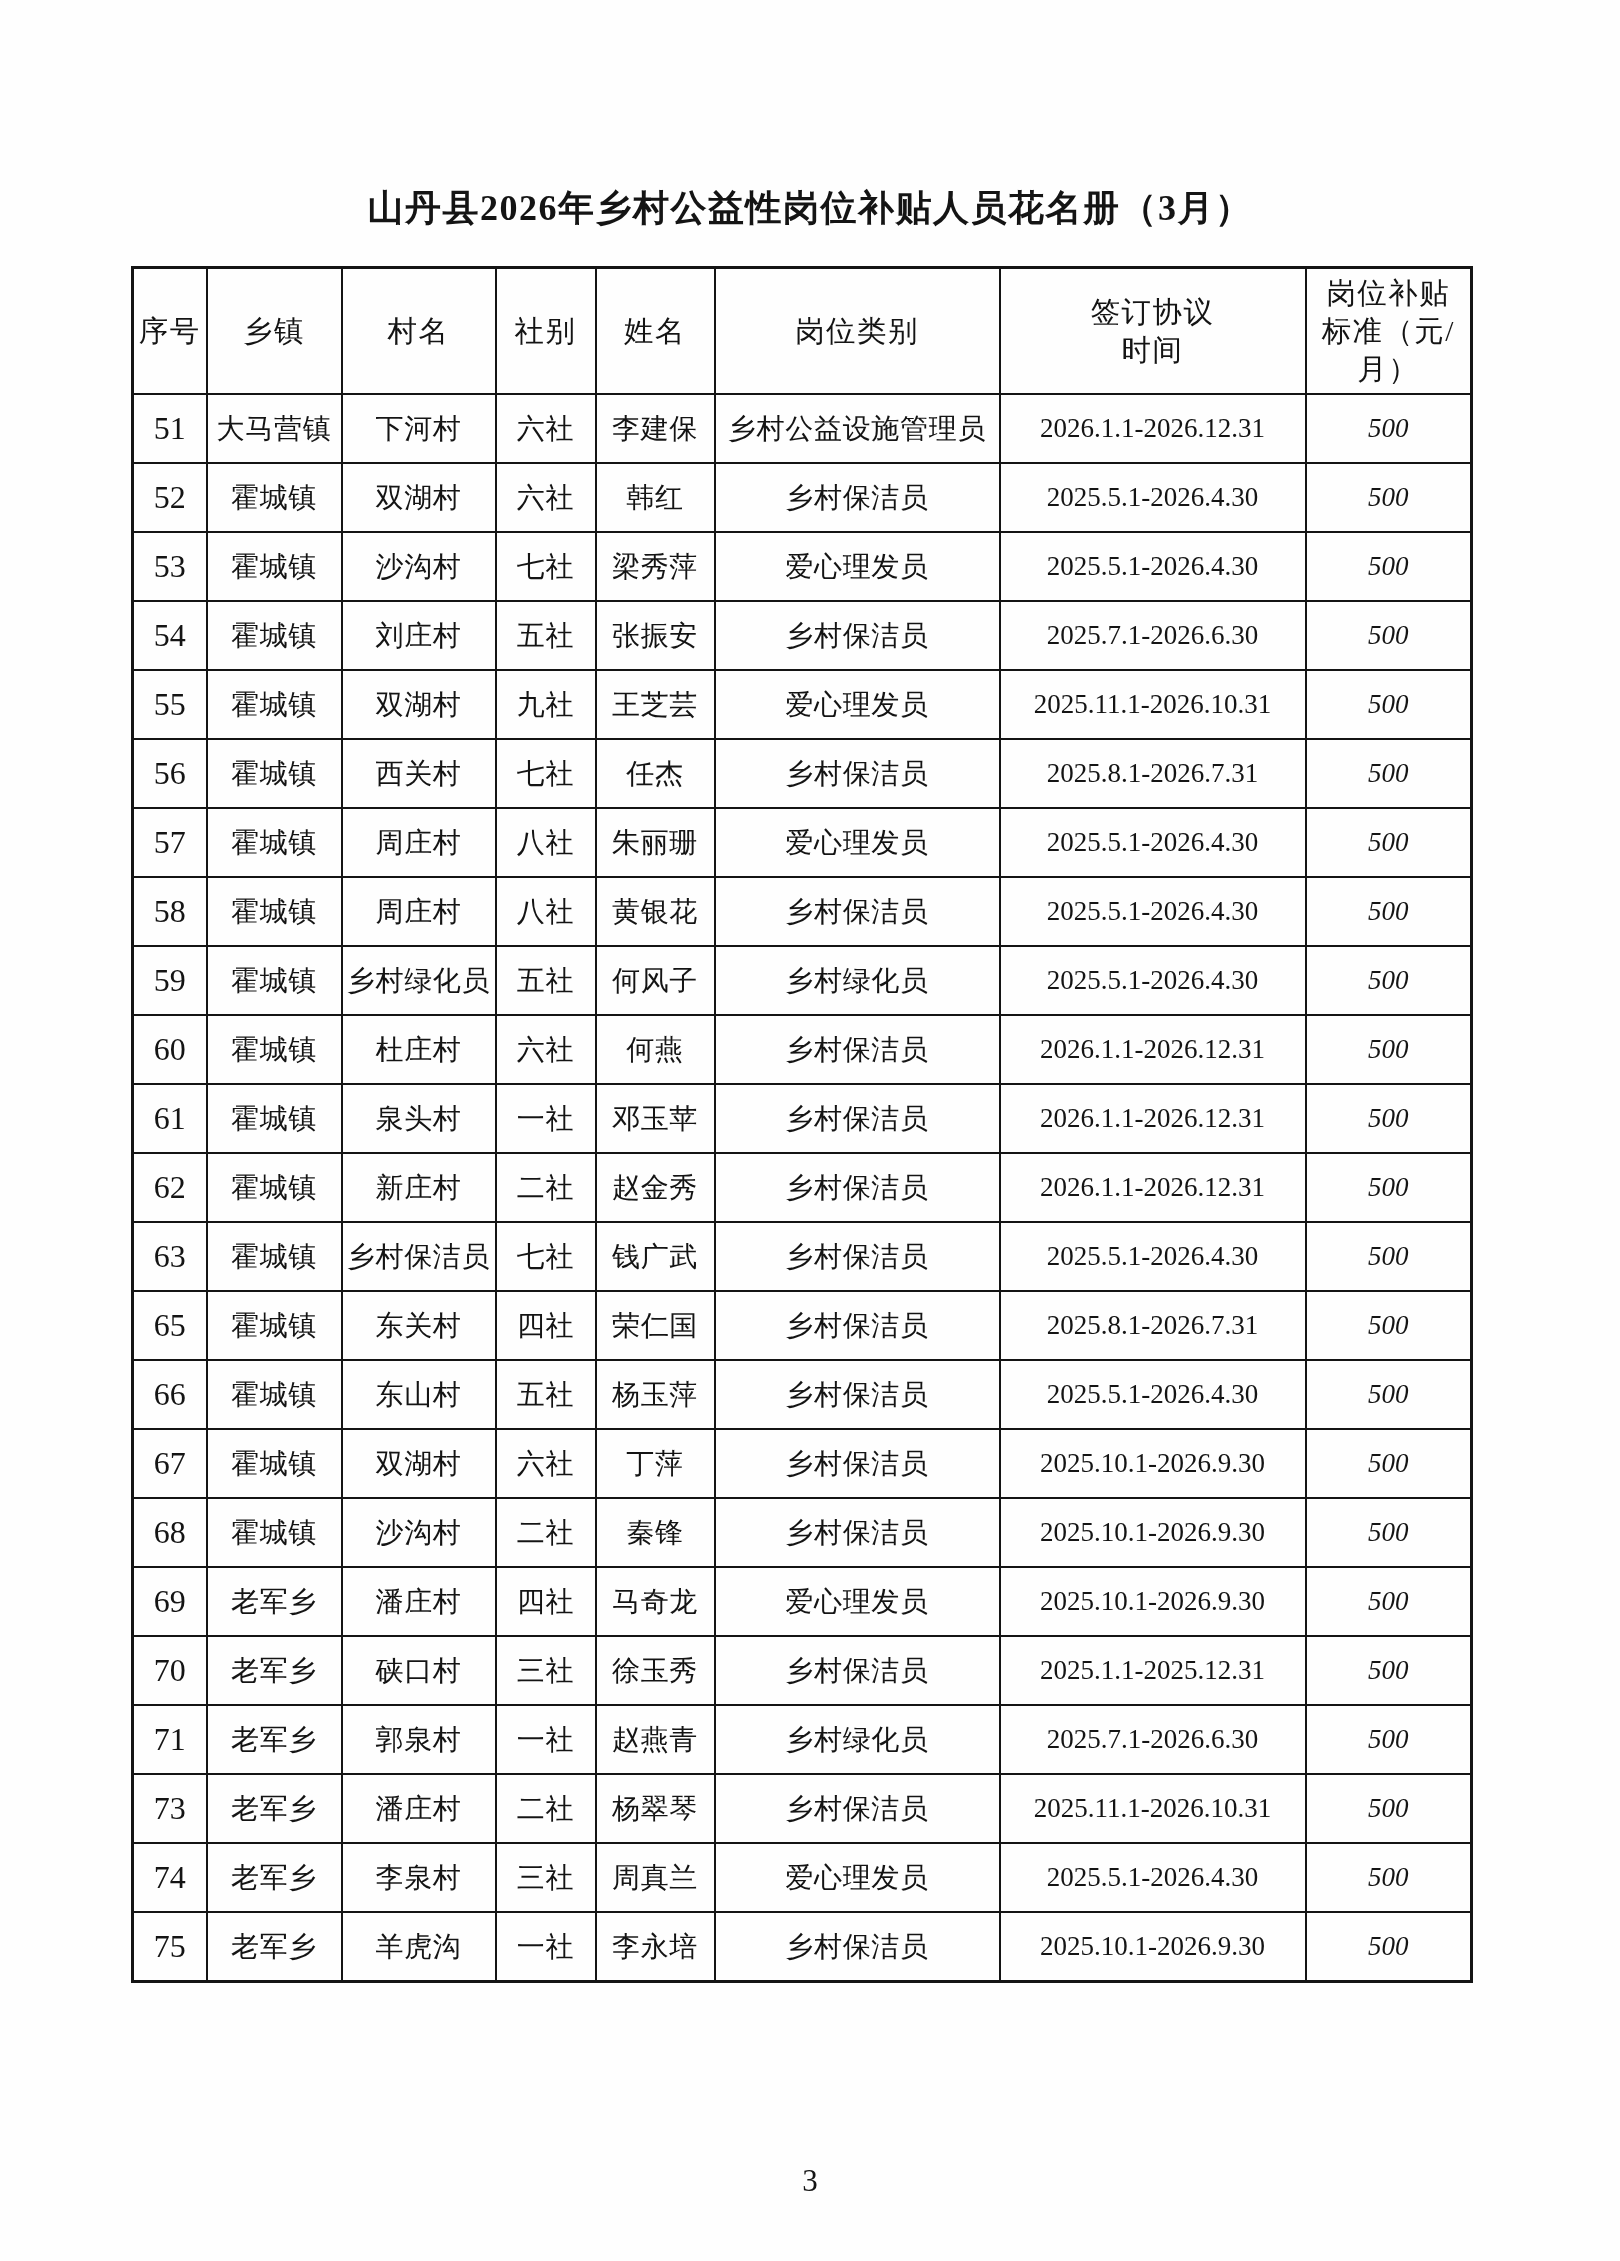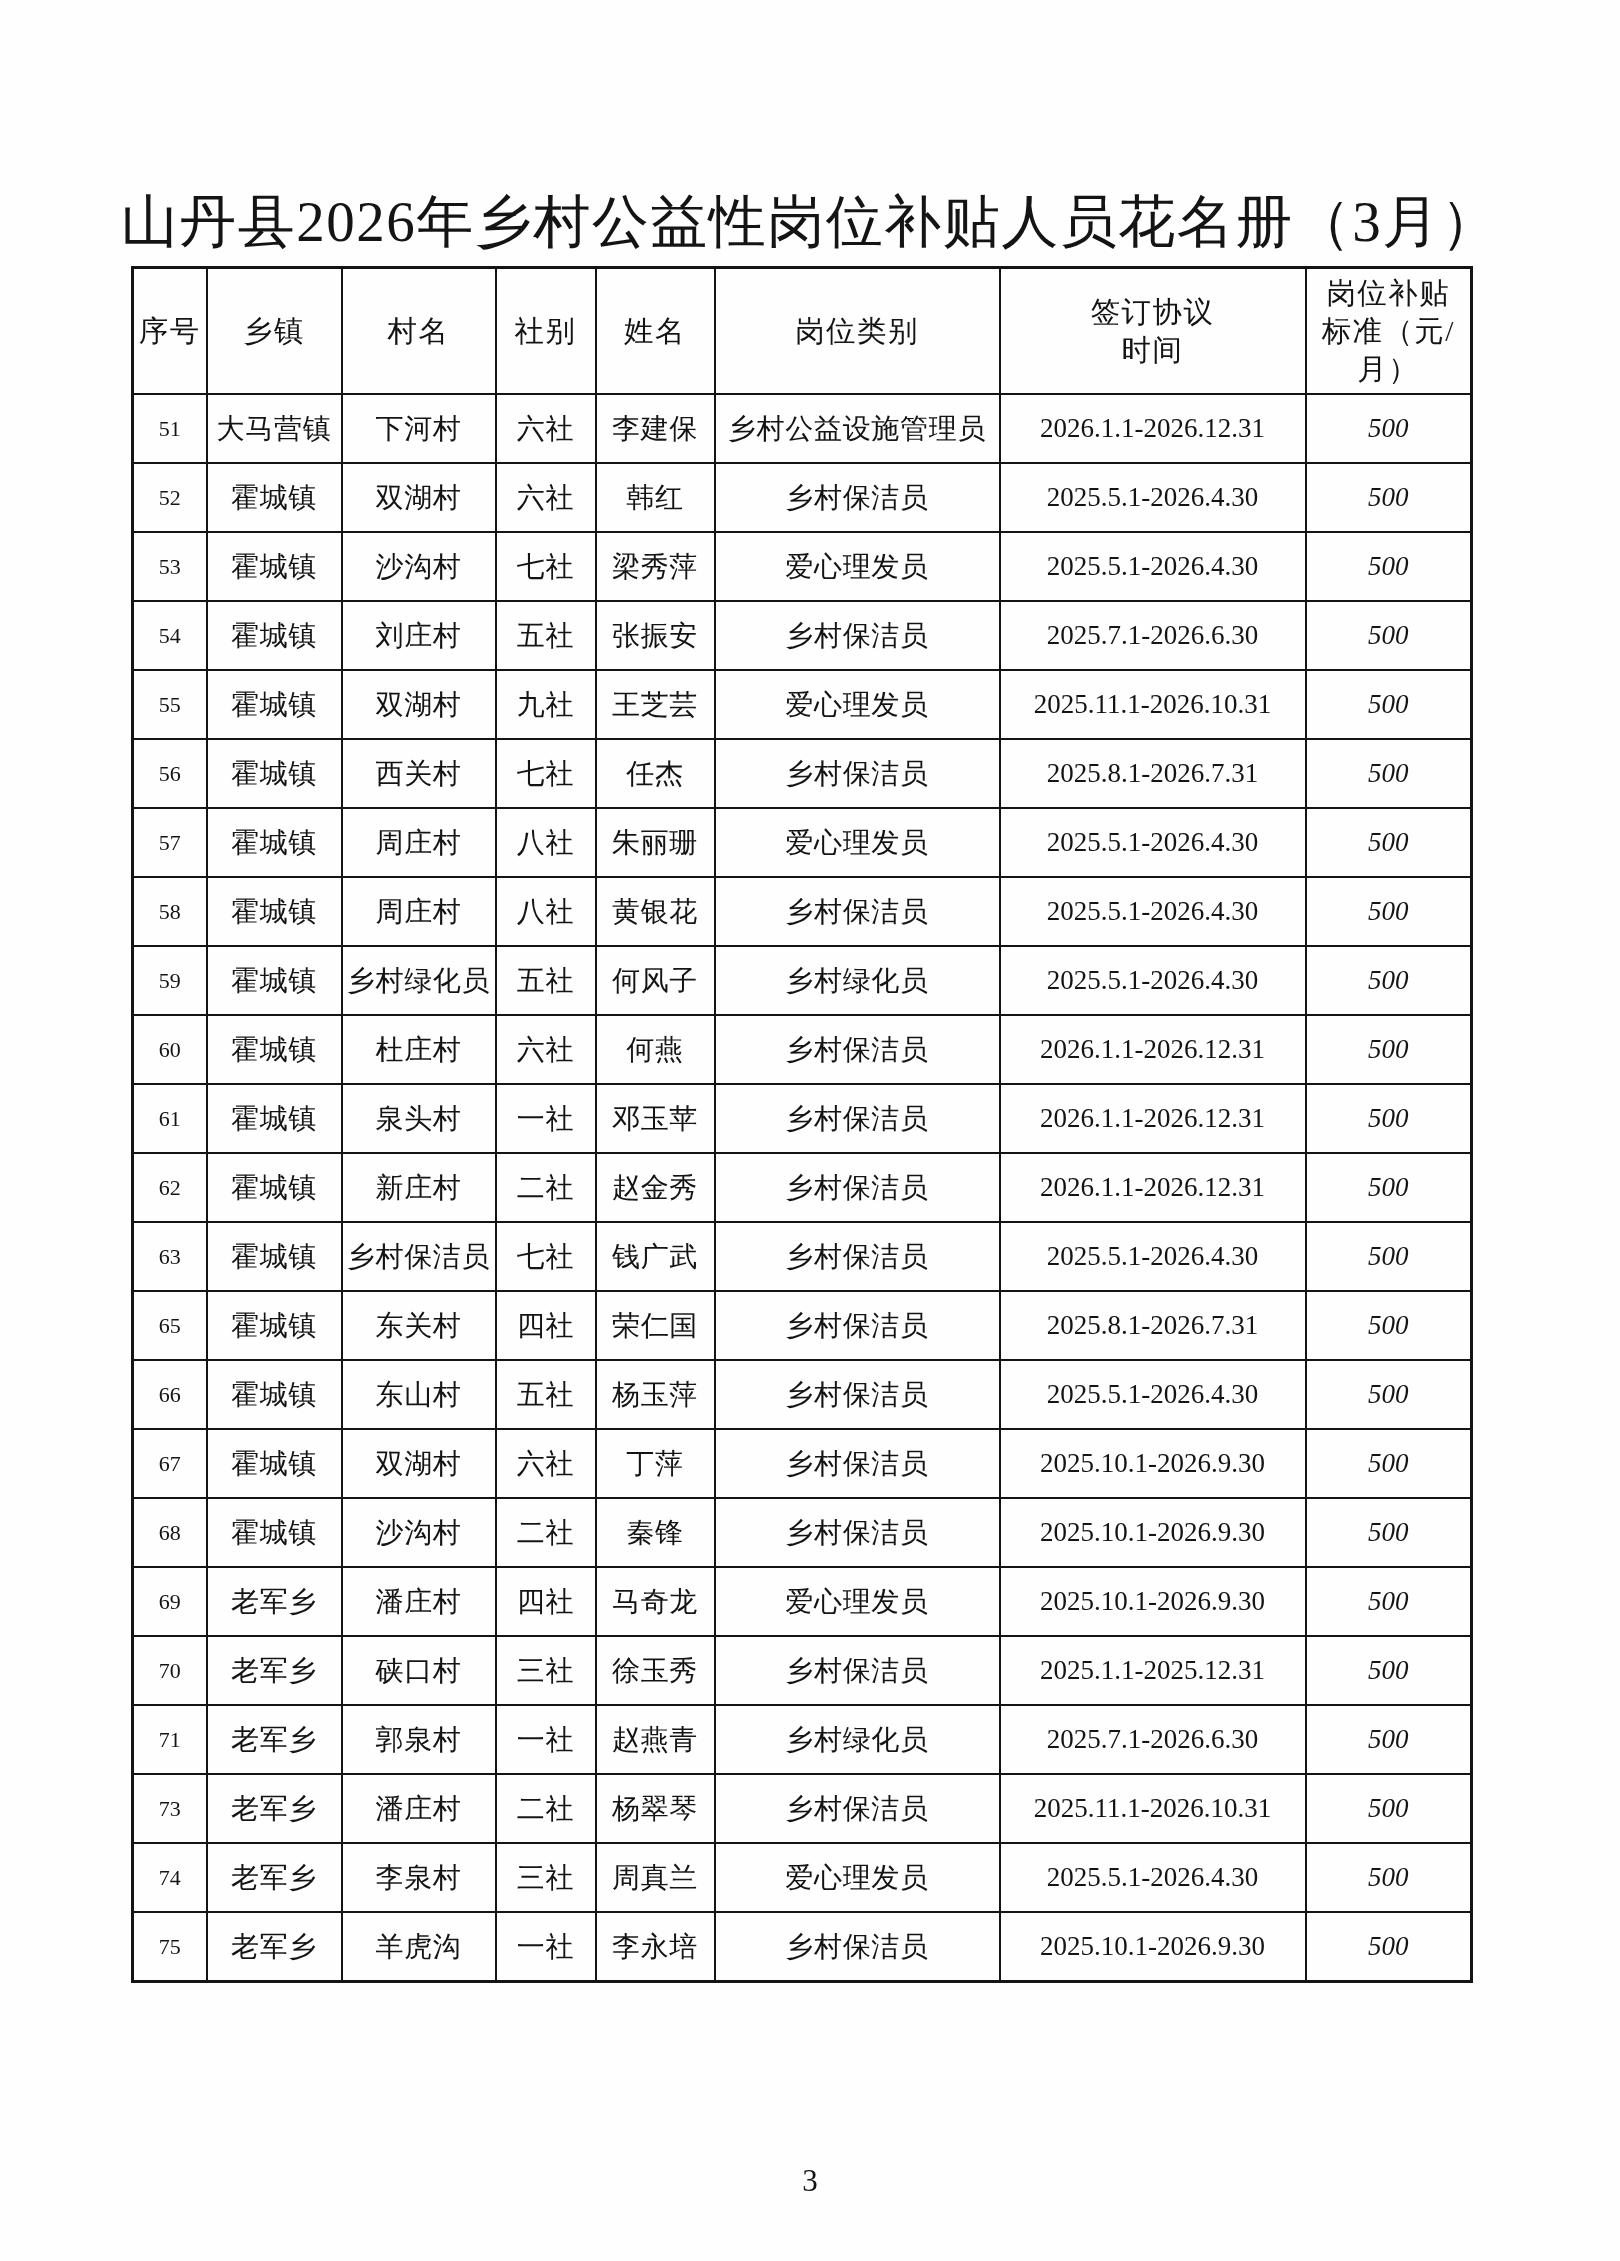--- a/index.html
+++ b/index.html
@@ -14,22 +14,22 @@
     color: #141414;
     font-family: "Liberation Serif", "DejaVu Serif", serif;
     overflow: hidden;
   }
   .doc-title {
     position: absolute;
     top: 184px;
     left: 0;
     width: 100%;
     text-align: center;
-    font-size: 57px;
-    font-weight: normal;
+    font-size: 36px;
+    font-weight: bold;
     letter-spacing: 1.5px;
     white-space: nowrap;
   }
   table.roster {
     position: absolute;
     left: 131px;
     top: 266px;
     border-collapse: collapse;
     table-layout: fixed;
     border: 3.7px solid #141414;
@@ -58,21 +58,21 @@
     white-space: pre-line;
     line-height: 1.3;
     letter-spacing: 1.5px;
   }
   tbody td {
     height: 67px;
     font-size: 28px;
     letter-spacing: 0.7px;
     white-space: nowrap;
   }
-  tbody td:nth-child(1) { font-size: 22px; letter-spacing: 0; }
+  tbody td:nth-child(1) { font-size: 32px; letter-spacing: 0; }
   tbody td:nth-child(7) { font-size: 27px; letter-spacing: 0; margin-left: 40px; }
   tbody td:nth-child(8) { font-size: 27px; letter-spacing: 0; font-style: italic; }
   .page-number {
     position: absolute;
     top: 2163px;
     left: 0;
     width: 100%;
     text-align: center;
     font-size: 31px;
   }

